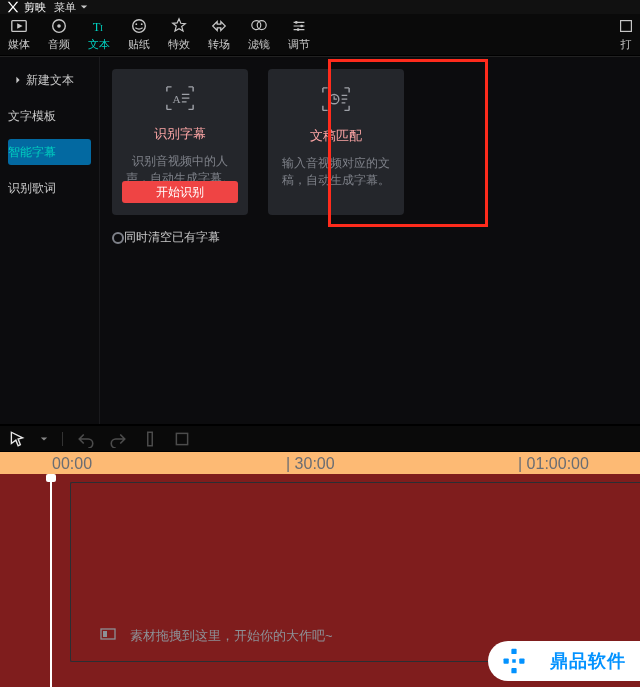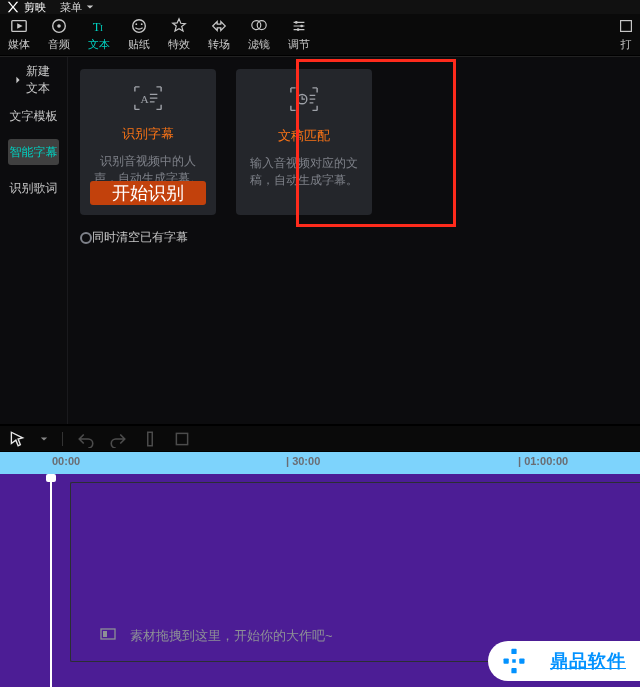--- a/index.html
+++ b/index.html
@@ -5,21 +5,21 @@
   * { box-sizing: border-box; margin: 0; padding: 0; }
   body {
     width: 640px; height: 687px;
     background: #000; color: #dcdcdc;
     font-family: "Microsoft YaHei", "PingFang SC", Arial, sans-serif;
     font-size: 12px; position: relative; overflow: hidden;
   }
   
   .titlebar {
     height: 14px; display: flex; align-items: center;
-    padding: 0 6px; gap: 14px; background: #111; font-size: 11px;
+    padding: 0 6px; gap: 8px; background: #111; font-size: 11px;
   }
   .titlebar .logo { display: flex; align-items: center; gap: 4px; color: #fff; }
   .titlebar .logo svg { width: 14px; height: 14px; }
   .titlebar .menu { display: flex; align-items: center; gap: 4px; cursor: pointer; }
   .titlebar .chev { display:inline-flex; }
   
   .tabs {
     height: 42px; background: #0a0a0a; display: flex; align-items: center;
     padding: 0 8px; gap: 18px; border-bottom: 1px solid #000;
   }
@@ -29,97 +29,97 @@
   .tab .ico { width: 20px; height: 18px; display:flex; align-items:center; justify-content:center; }
   .tab .ico svg { width: 18px; height: 18px; }
   .spacer { flex: 1; }
   .tab.truncated { margin-right: -4px; }
   
   .work {
     display: flex; height: 370px; background: #0c0c0e;
     border-top: 1px solid #222; border-bottom: 2px solid #000;
   }
   .sidebar {
-    width: 68px; padding: 10px 8px; background: #0c0c0e;
+    width: 100px; padding: 10px 8px; background: #0c0c0e;
     display: flex; flex-direction: column; gap: 10px; border-right: 1px solid #1a1a1d;
   }
   .side-item {
-    height: 26px; display: flex; align-items: center; justify-content: center;
+    height: 26px; display: flex; align-items: center; 
     border-radius: 3px; color: #c8c8c8; cursor: pointer; font-size: 12px;
   }
   .side-item.new { justify-content: flex-start; padding-left: 6px; gap: 4px; }
-  .side-item.active { background: #404040; color: #00d0c0; }
+  .side-item.active { background: #0369a1; color: #00d0c0; }
   .content {
     flex: 1; padding: 12px 12px 8px 12px; position: relative;
   }
   .cards { display: flex; gap: 20px; }
   .card {
     width: 136px; height: 146px; background: #24262b; border-radius: 4px;
     padding: 14px 10px 12px 10px; display: flex; flex-direction: column; align-items: center;
   }
   .card .icon-slot {
     width: 30px; height: 28px; margin-top: 2px; display:flex; align-items:center; justify-content:center;
   }
-  .card .card-title { margin-top: 14px; color: #f97316; font-size: 13px; }
+  .card .card-title { margin-top: 14px; color: #fca5a5; font-size: 13px; }
   .card .card-desc {
     margin-top: 10px; color: #7e8189; font-size: 12px; line-height: 1.4;
     text-align: center; height: 28px;
   }
   .card .card-btn {
     margin-top: auto; width: 100%; height: 24px;
-    background: #c2410c; color: #fff; border: none; border-radius: 3px;
-    font-size: 18px; cursor: pointer;
+    background: #ef4444; color: #fff; border: none; border-radius: 3px;
+    font-size: 12px; cursor: pointer;
   }
   .highlight {
     position: absolute; left: 228px; top: 2px; width: 160px; height: 168px;
     border: 3px solid #ff2b1c; pointer-events: none;
   }
   .checkbox-row {
     margin-top: 14px; display: flex; align-items: center; 
     color: #c8c8c8; font-size: 12px;
   }
   .cb { width: 12px; height: 12px; border-radius: 6px; border: 2px solid #7e8189; display:inline-block; }
   
   .tl-toolbar {
     height: 26px; background: #0a0a0a; display: flex; align-items: center;
     padding: 0 8px; gap: 14px; border-bottom: 1px solid #000;
   }
   .tl-tool { width: 18px; height: 18px; display:flex; align-items:center; justify-content:center; cursor:pointer; }
   .tl-tool.dim { opacity: .35; }
   .tl-toolbar .sep { width:1px; height:14px; background:#333; }
   
   .ruler {
-    height: 22px; background: #7dd3fc; color: #6a6d73; font-size: 11px;
-    display: flex; align-items: center; position: relative; font-weight: bold;
+    height: 22px; background: #fdba74; color: #6a6d73; font-size: 16px;
+    display: flex; align-items: center; position: relative;
   }
   .ruler .tick { position: absolute; top: 3px; }
   .playhead {
     position: absolute; left: 50px; top: 0; height: 230px; width: 2px; background: #fff;
   }
   .playhead::before {
     content:""; position:absolute; left:-4px; top:0; width:10px; height:8px; background:#fff; border-radius:2px;
   }
   
   .timeline-body {
-    height: 213px; background: #4c1d95; position: relative; padding-top: 8px;
+    height: 213px; background: #7f1d1d; position: relative; padding-top: 8px;
   }
   .track-area {
     position:absolute; left:70px; right:0; top:8px; height: 180px;
     border: 1px solid #2b2e33; border-right:none; border-radius:2px 0 0 2px;
   }
   .drop-hint {
     position:absolute; left: 100px; bottom: 42px; display:flex; align-items:center; gap:14px;
     color:#8d9096; font-size:13px;
   }
   .drop-hint .asset-ico svg { width:16px; height:16px; }
   
   .watermark {
     position:absolute; right:0; bottom:6px; display:flex; align-items:center;
     gap:22px; background:#fff; color:#0292ff; padding:6px 14px 6px 12px;
-    border-radius: 22px 0 0 22px; font-size:18px; font-weight:600; letter-spacing:1px;text-decoration:underline;
+    border-radius: 22px 0 0 22px; font-size:18px; font-weight:600; letter-spacing:1px;
   }
   .watermark svg { width:28px; height:28px; }
 </style>
 </head>
 <body>
 
 <div class="titlebar">
   <div class="logo">
     <svg viewBox="0 0 16 16">
         <path fill="#fff" d="M4 2l4 5 4-5h2l-5 6 5 6h-2l-4-5-4 5H2l5-6L2 2z"></path>

